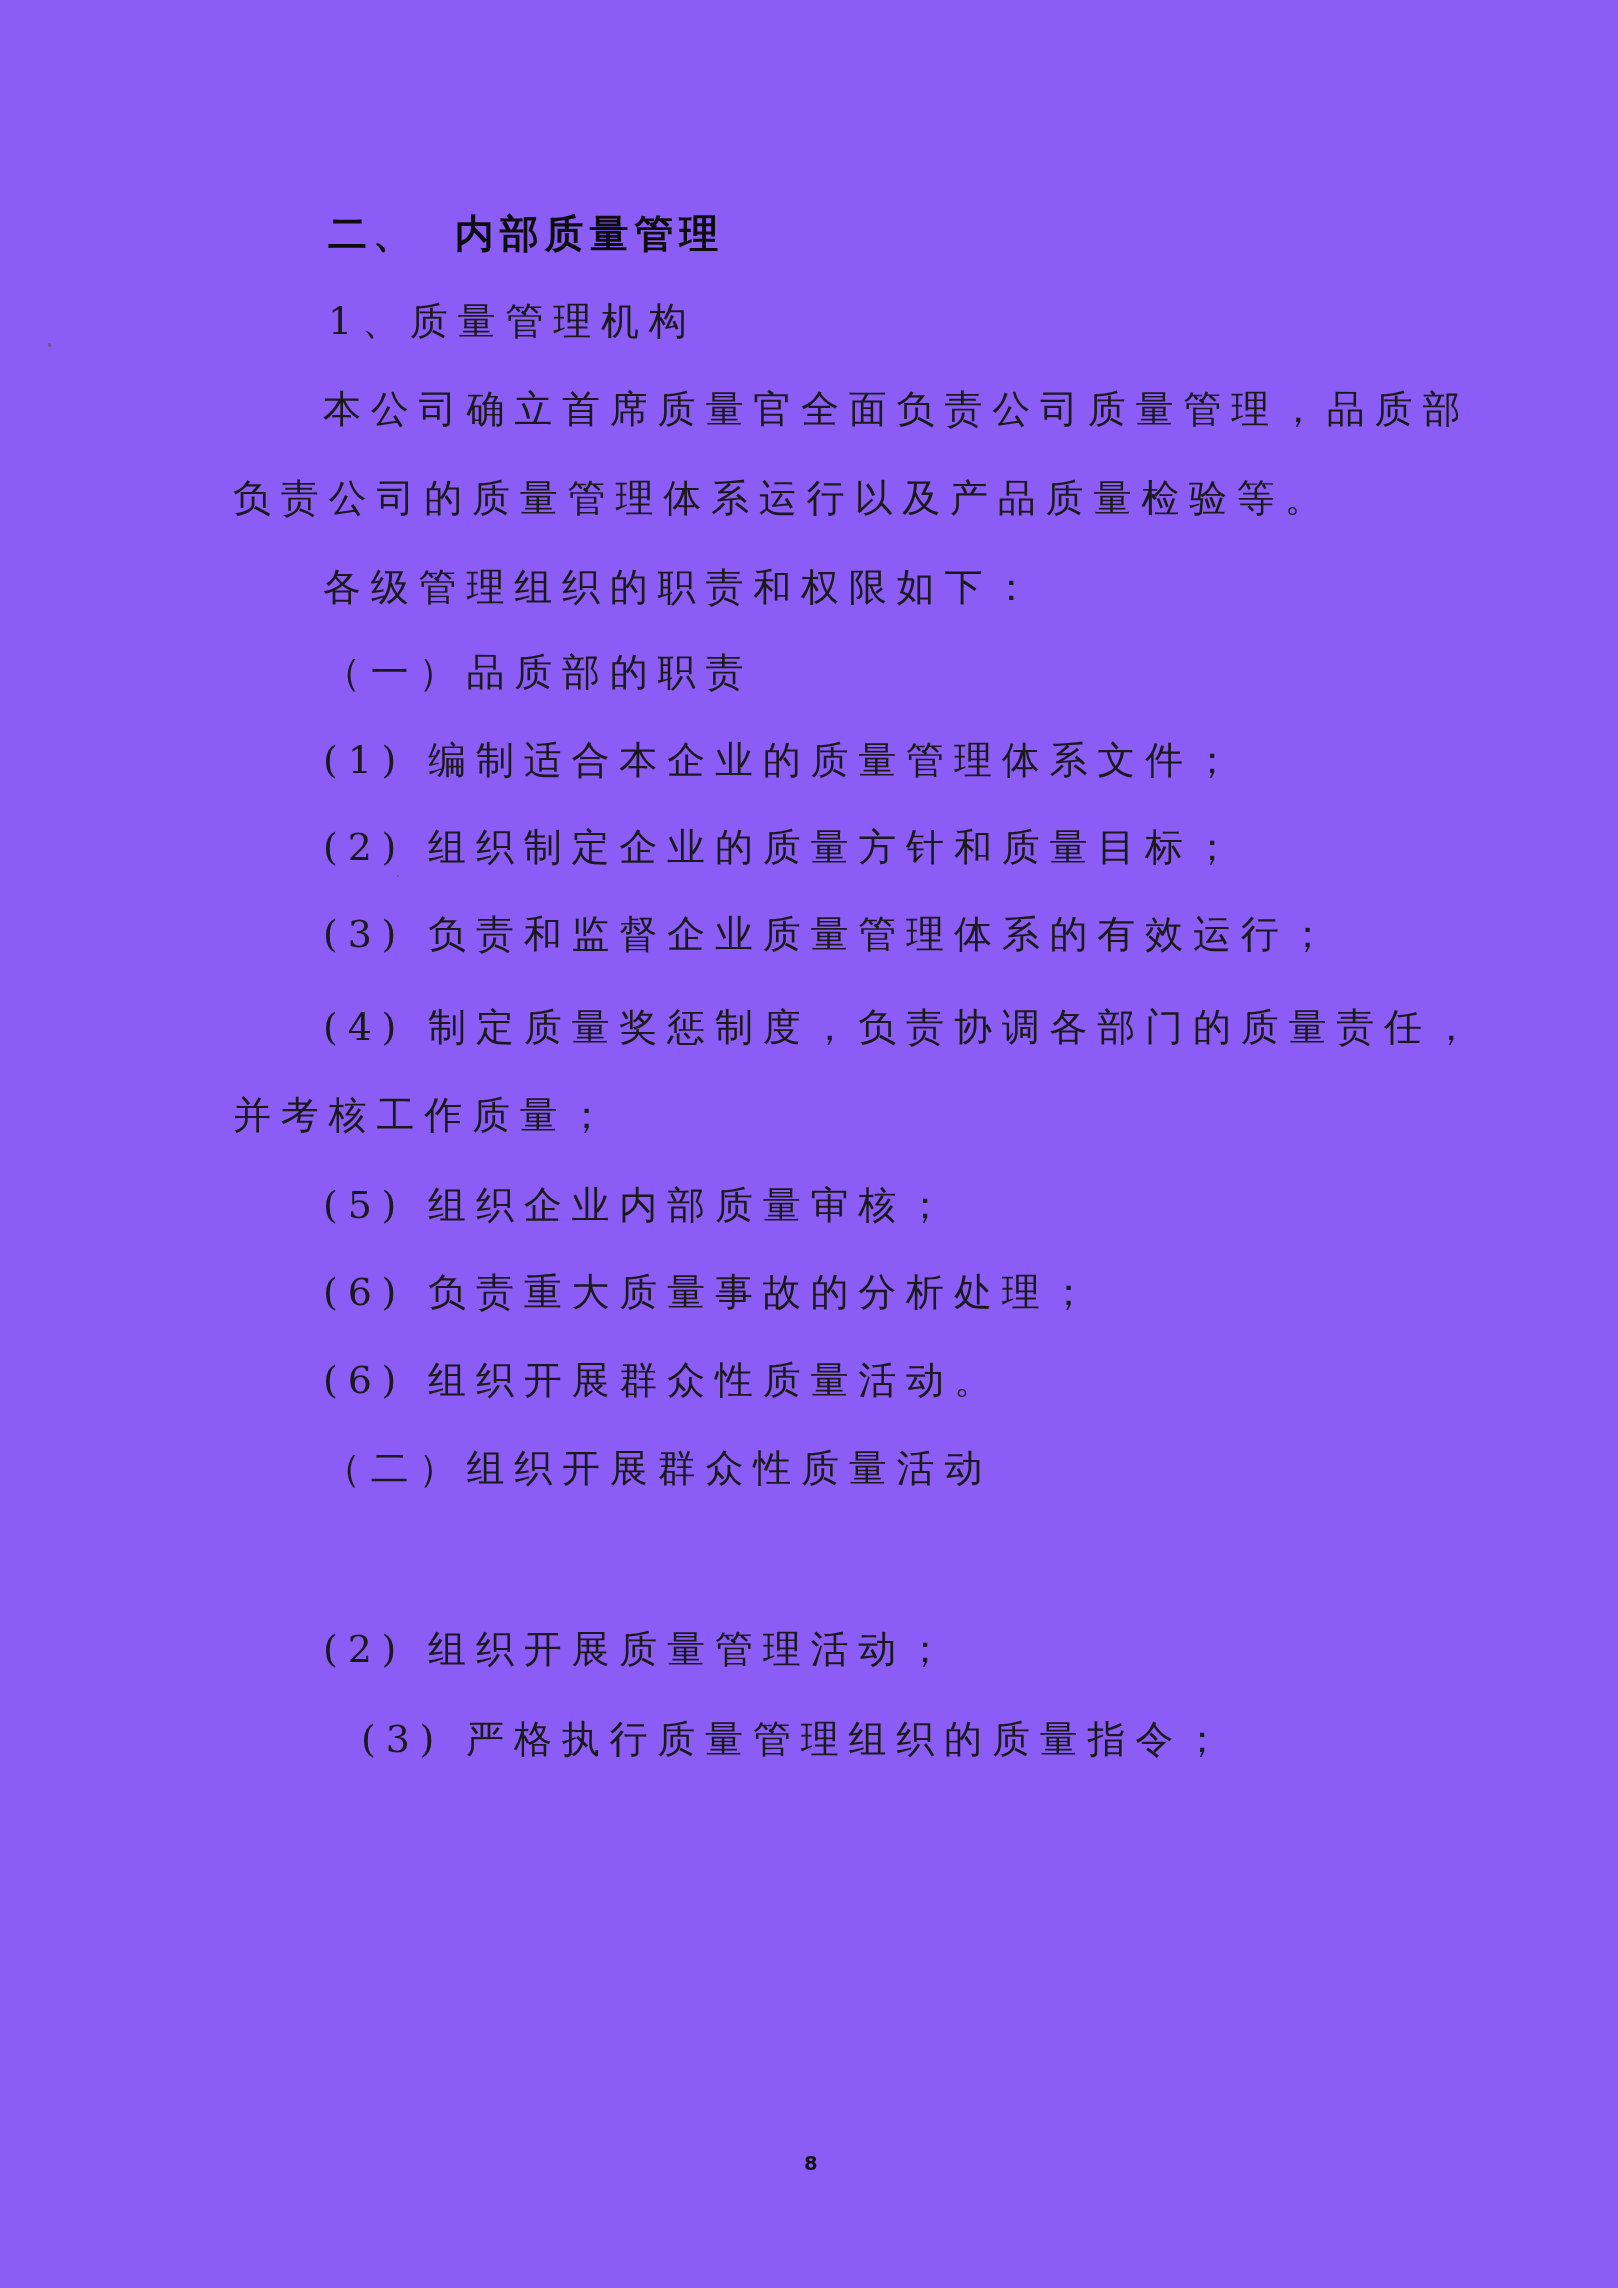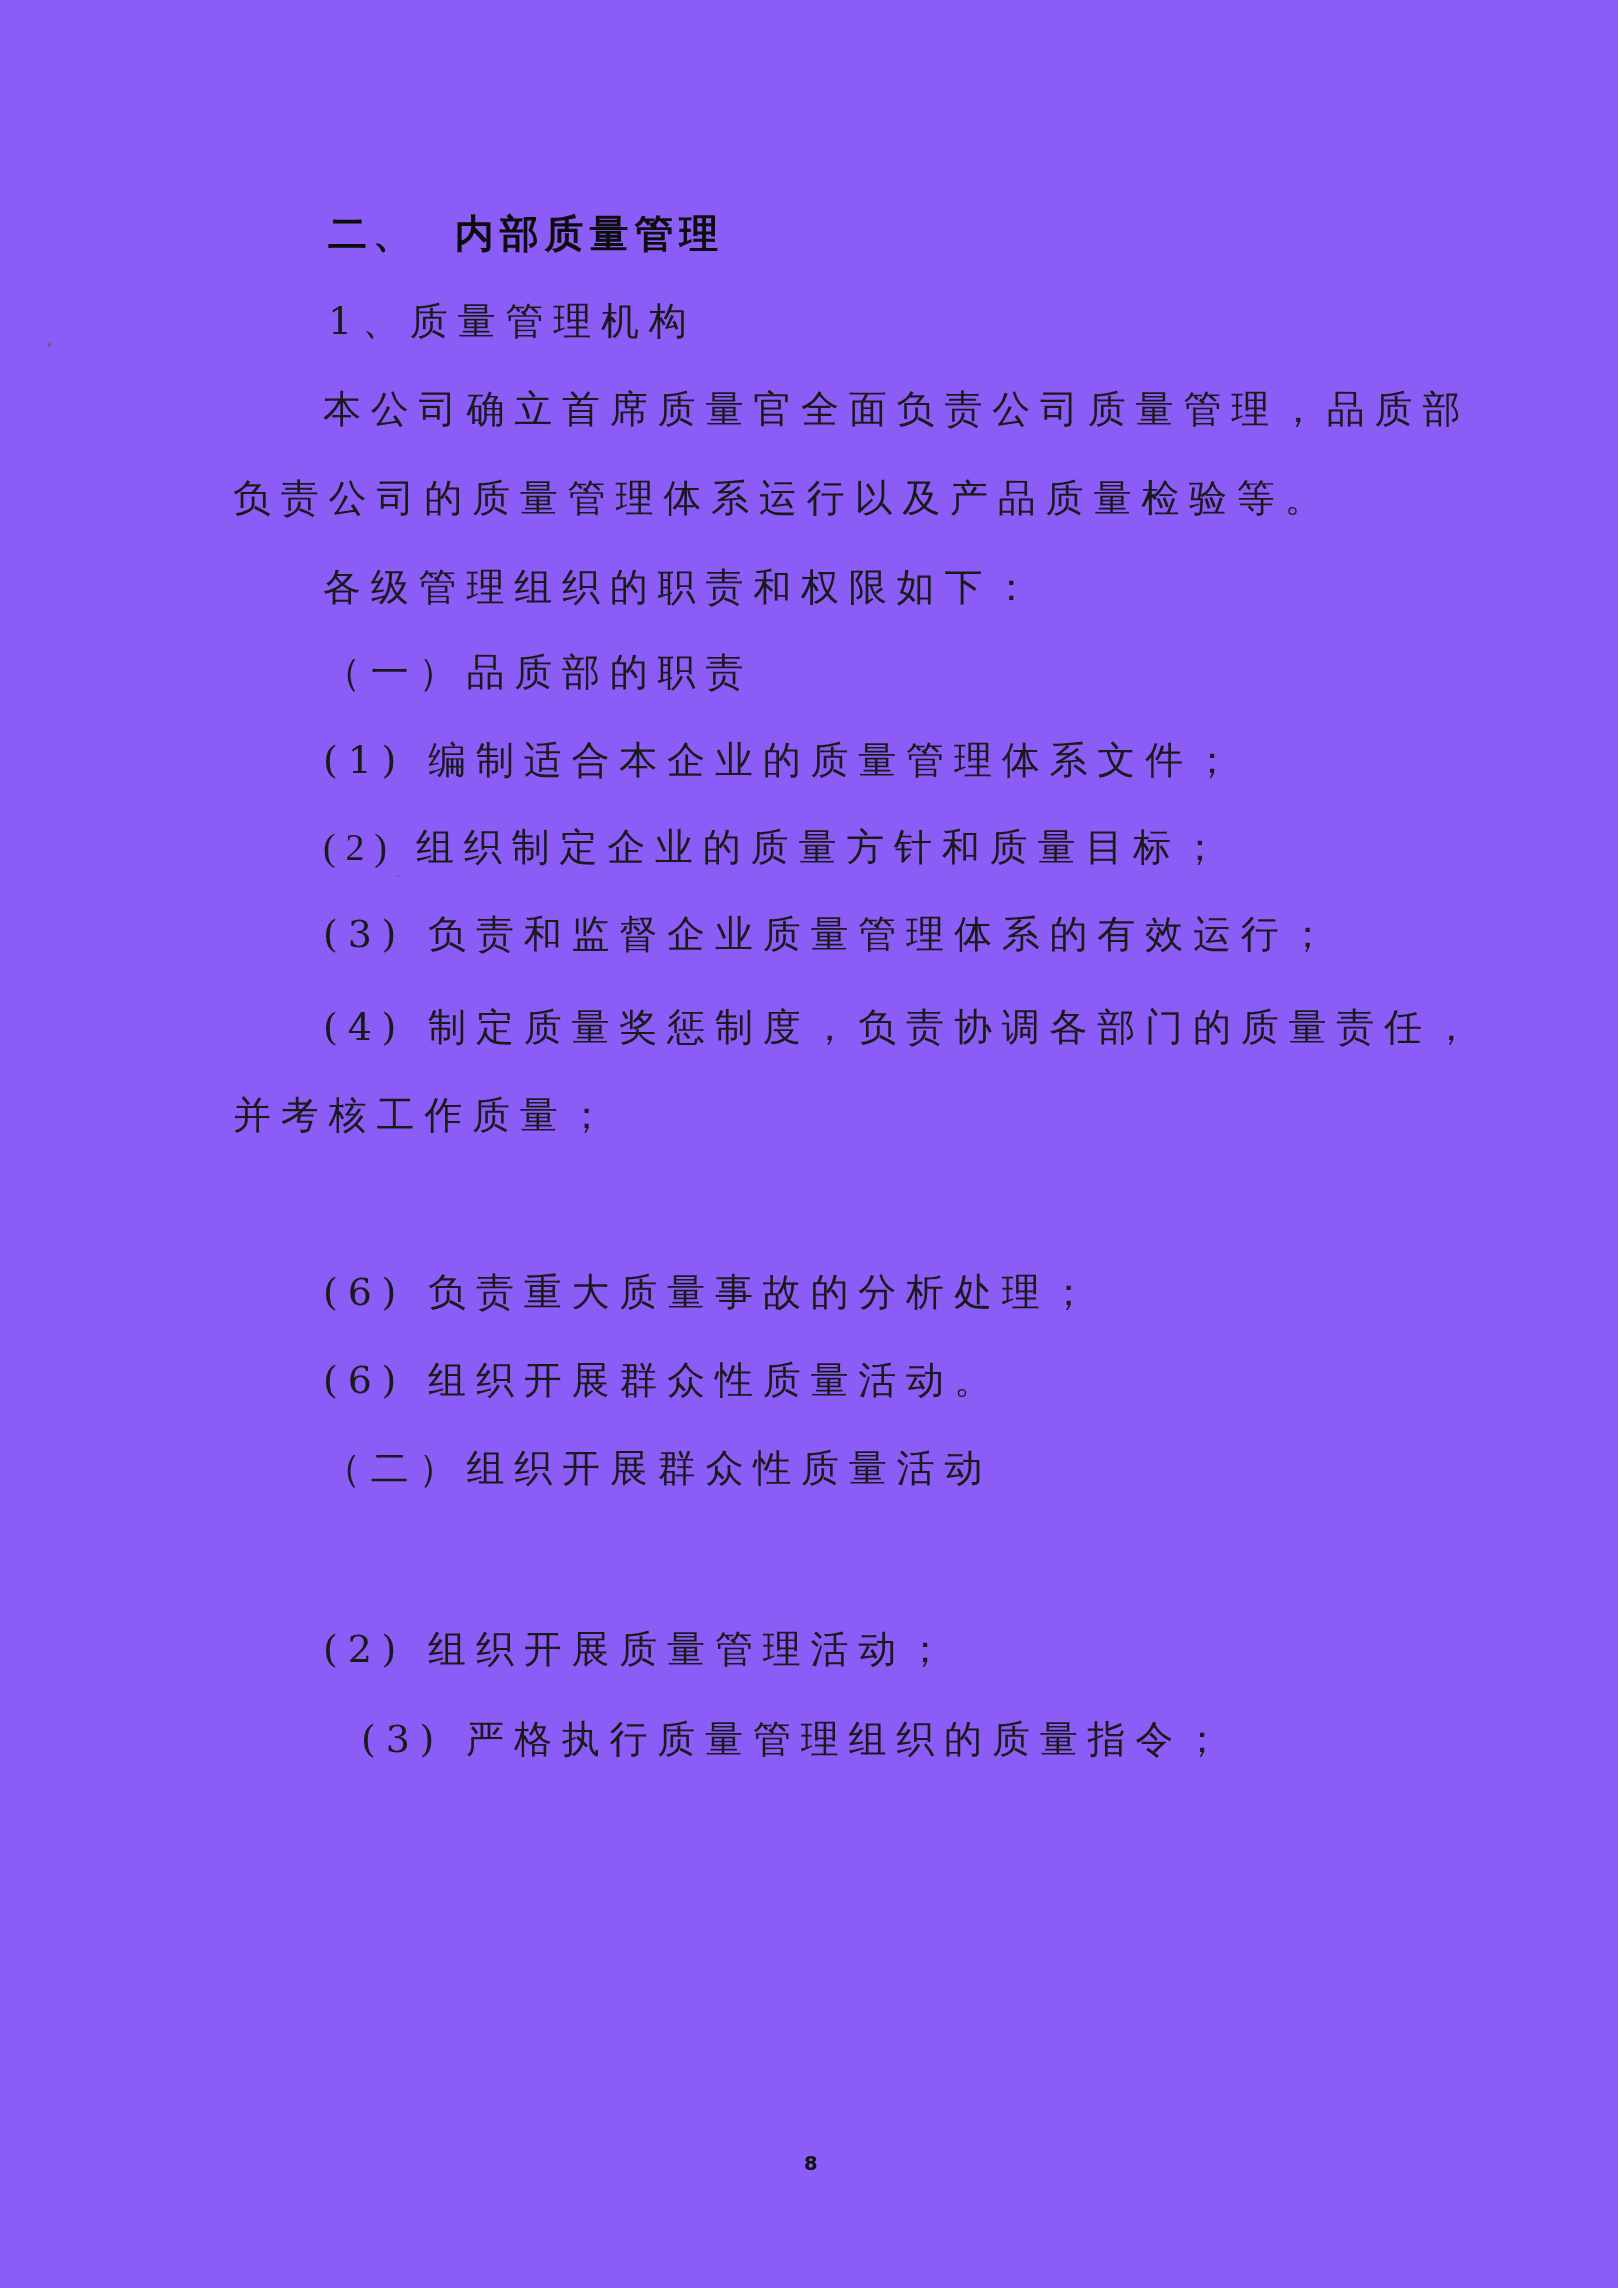--- a/index.html
+++ b/index.html
@@ -72,24 +72,25 @@
   <div class="line indent" style="left:328px; top:300px;">1、质量管理机构</div>
 
   <div class="line indent" style="top:388px;">本公司确立首席质量官全面负责公司质量管理，品质部</div>
   <div class="line indent" style="top:566px;">各级管理组织的职责和权限如下：</div>
 
   <div class="line flush" style="top:477px;">负责公司的质量管理体系运行以及产品质量检验等。</div>
 
   <div class="line indent" style="top:651px;">（一）品质部的职责</div>
 
   <div class="line indent" style="top:739px;">(1) 编制适合本企业的质量管理体系文件；</div>
-  <div class="line indent" style="top:826px;font-family:Liberation Serif, serif;">(2) 组织制定企业的质量方针和质量目标；</div>
+  <div class="line indent" style="top:826px;">(2) 组织制定企业的质量方针和质量目标；</div>
   <div class="line indent" style="top:913px;">(3) 负责和监督企业质量管理体系的有效运行；</div>
   <div class="line indent" style="top:1006px;">(4) 制定质量奖惩制度，负责协调各部门的质量责任，</div>
   <div class="line flush" style="top:1094px;">并考核工作质量；</div>
+  <div class="line indent" style="top:1184px;">(5) 组织企业内部质量审核；</div>
   <div class="line indent" style="top:1271px;">(6) 负责重大质量事故的分析处理；</div>
   <div class="line indent" style="top:1359px;">(6) 组织开展群众性质量活动。</div>
 
   <div class="line indent" style="top:1447px;">（二）组织开展群众性质量活动</div>
 
   <div class="line indent" style="top:1628px;">(2) 组织开展质量管理活动；</div>
   <div class="line indent" style="top:1718px;margin-left:38px;">(3) 严格执行质量管理组织的质量指令；</div>
 
   <div class="page-number">8</div>
 

